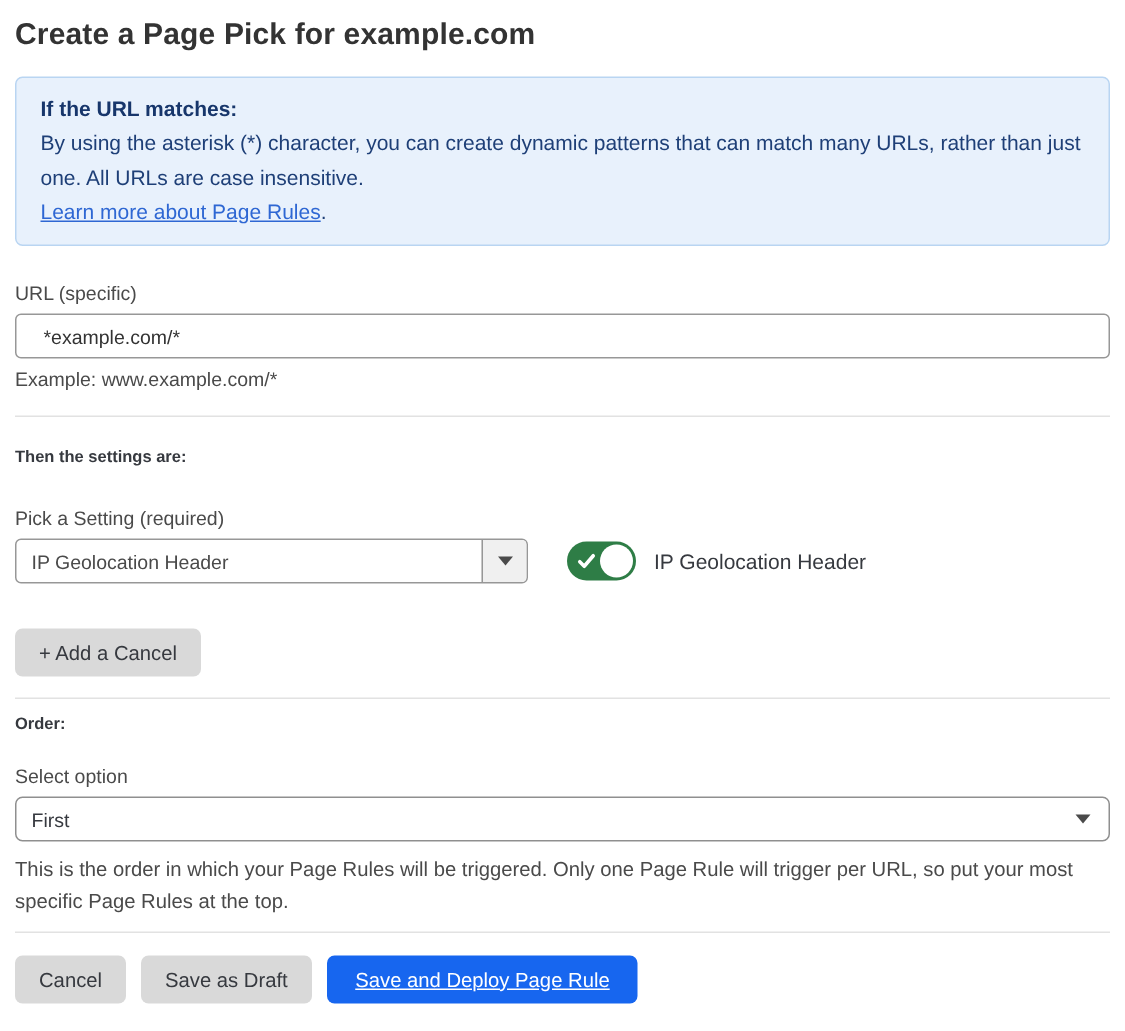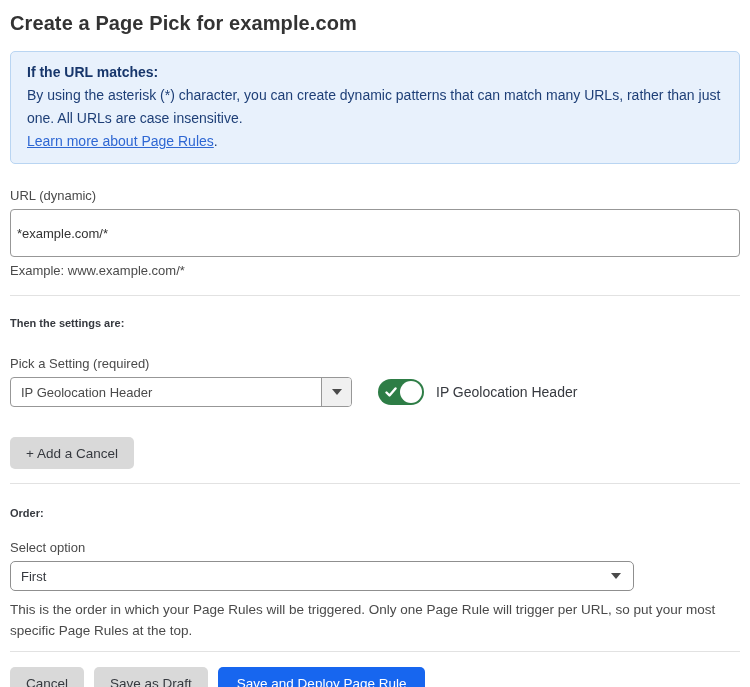--- a/index.html
+++ b/index.html
@@ -34,24 +34,24 @@
   .info-box .link-suffix { color: #1e3f77; }
 
   .field-label {
     margin-top: 24px;
     font-size: 13px; color: #4a4a4a; line-height: 16px;
   }
 
   .text-input {
     display: block;
     margin-top: 5px;
-    width: 730px; height: 48px;
+    width: 730px; height: 30px;
     border: 1px solid #979797;
     border-radius: 4px;
-    padding: 0 6px;
+    padding: 0 18px;
     font-family: "Liberation Sans", sans-serif;
     font-size: 13px; color: #333333;
     background: #ffffff;
     outline: none;
   }
 
   .helper-text {
     margin-top: 6px;
     font-size: 13px; color: #4a4a4a; line-height: 16px;
   }
@@ -60,21 +60,21 @@
     margin-top: 16px;
     border: none;
     border-top: 1px solid #e2e2e2;
     height: 0; width: 730px;
   }
 
   .section-heading {
     font-size: 11px; font-weight: 700; color: #36393f; line-height: 18px;
   }
   .section-heading.settings { margin-top: 18px; }
-  .section-heading.order { margin-top: 20px; }
+  .section-heading.order { margin-top: 8px; }
 
   .setting-row {
     margin-top: 5px;
     display: flex; align-items: center;
   }
 
   .combobox {
     display: flex; width: 342px; height: 30px;
     border: 1px solid #979797; border-radius: 4px;
     overflow: hidden; background: #ffffff;
@@ -121,21 +121,21 @@
     font-family: "Liberation Sans", sans-serif;
     font-size: 13.5px; cursor: pointer; padding: 0 16px;
   }
   .btn-gray { background: #d9d9d9; color: #36393f; }
   .btn-blue { color: #ffffff; padding: 0 19px; }
 
   .add-setting-btn { margin-top: 30px; }
 
   .select-box {
     margin-top: 5px;
-    width: 624px; height: 30px;
+    width: 730px; height: 30px;
     border: 1px solid #8f8f8f; border-radius: 5px;
     background: #ffffff;
     display: flex; align-items: center;
     padding: 0 12px 0 10px;
     font-size: 13px; color: #36393f;
     cursor: pointer;
   }
   .select-box .select-value { flex: 1; }
 
   .order-helper {
@@ -159,21 +159,21 @@
   <h1 class="page-title">Create a Page Pick for example.com</h1>
 
   <div class="info-box">
     <div class="info-heading">If the URL matches:</div>
     <div class="info-body">By using the asterisk (*) character, you can create dynamic patterns that can match many URLs, rather than just one. All URLs are case insensitive.</div>
     <div>
       <a class="info-link">Learn more about Page Rules</a><span class="link-suffix">.</span>
     </div>
   </div>
 
-  <div class="field-label">URL (dynamic)</div>
+  <div class="field-label">URL (specific)</div>
   <input class="text-input" type="text" value="*example.com/*" style="">
   <div class="helper-text">Example: www.example.com/*</div>
 
   <hr class="divider">
 
   <div class="section-heading settings">Then the settings are:</div>
 
   <div class="field-label">Pick a Setting (required)</div>
 
   <div class="setting-row">

